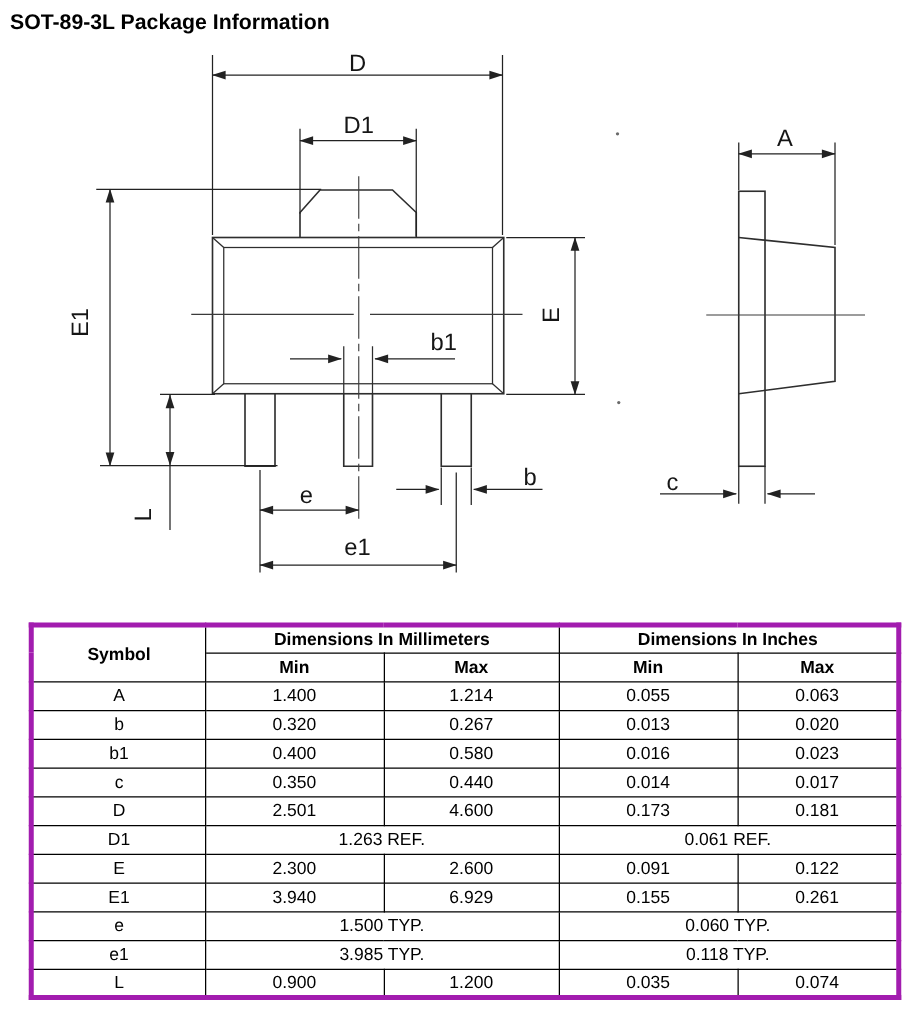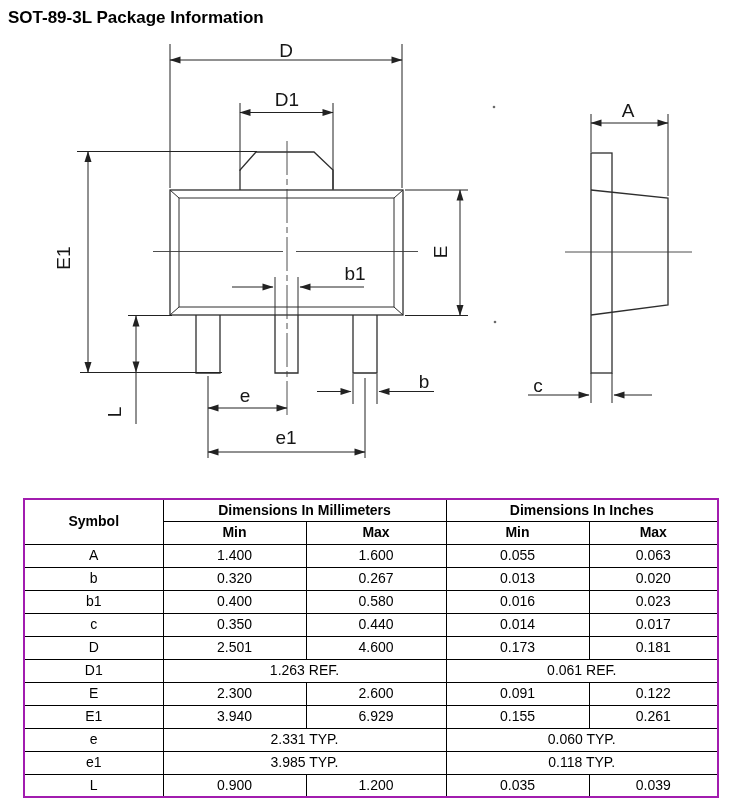--- a/index.html
+++ b/index.html
@@ -9,21 +9,21 @@
          letter-spacing:0px;white-space:nowrap;}
   svg#drawing{position:absolute;left:0;top:0;}
   svg#drawing text{font-family:"Liberation Sans", sans-serif;font-size:19px;fill:#161616;}
   .outline{stroke:#2e2e2e;stroke-width:1.3;fill:none;}
   .thin{stroke:#2e2e2e;stroke-width:1;fill:none;}
   .dim{stroke:#222;stroke-width:1;fill:none;}
   .cline{stroke:#3a3a3a;stroke-width:0.9;fill:none;}
 
   table.pkg{position:absolute;left:23px;top:498px;width:694px;border-collapse:collapse;
             table-layout:fixed;background:#fff;}
-  table.pkg{border:2px solid #a21caf;}
+  table.pkg{border:4px solid #a21caf;}
   table.pkg th, table.pkg td{border:1px solid #000;padding:0;text-align:center;
             vertical-align:middle;font-size:14px;line-height:1.1;overflow:hidden;}
   table.pkg th{font-weight:bold;}
   table.pkg td{font-weight:normal;}
   tr.h1{height:22px;} tr.h2{height:23px;} tr.r{height:23px;}
 </style>
 </head>
 <body>
 
 <div id="page">
@@ -164,21 +164,21 @@
         <th>Min</th>
         <th>Max</th>
         <th>Min</th>
         <th>Max</th>
       </tr>
     </thead>
     <tbody>
       <tr class="r">
         <td>A</td>
         <td>1.400</td>
-        <td>1.600</td>
+        <td>1.214</td>
         <td>0.055</td>
         <td>0.063</td>
       </tr>
       <tr class="r">
         <td>b</td>
         <td>0.320</td>
         <td>0.267</td>
         <td>0.013</td>
         <td>0.020</td>
       </tr>
@@ -217,31 +217,31 @@
       </tr>
       <tr class="r">
         <td>E1</td>
         <td>3.940</td>
         <td>6.929</td>
         <td>0.155</td>
         <td>0.261</td>
       </tr>
       <tr class="r">
         <td>e</td>
-        <td colspan="2">2.331 TYP.</td>
+        <td colspan="2">1.500 TYP.</td>
         <td colspan="2">0.060 TYP.</td>
       </tr>
       <tr class="r">
         <td>e1</td>
         <td colspan="2">3.985 TYP.</td>
         <td colspan="2">0.118 TYP.</td>
       </tr>
       <tr class="r">
         <td>L</td>
         <td>0.900</td>
         <td>1.200</td>
         <td>0.035</td>
-        <td>0.039</td>
+        <td>0.074</td>
       </tr>
     </tbody>
   </table>
 
 </div>
 
 </body></html>

